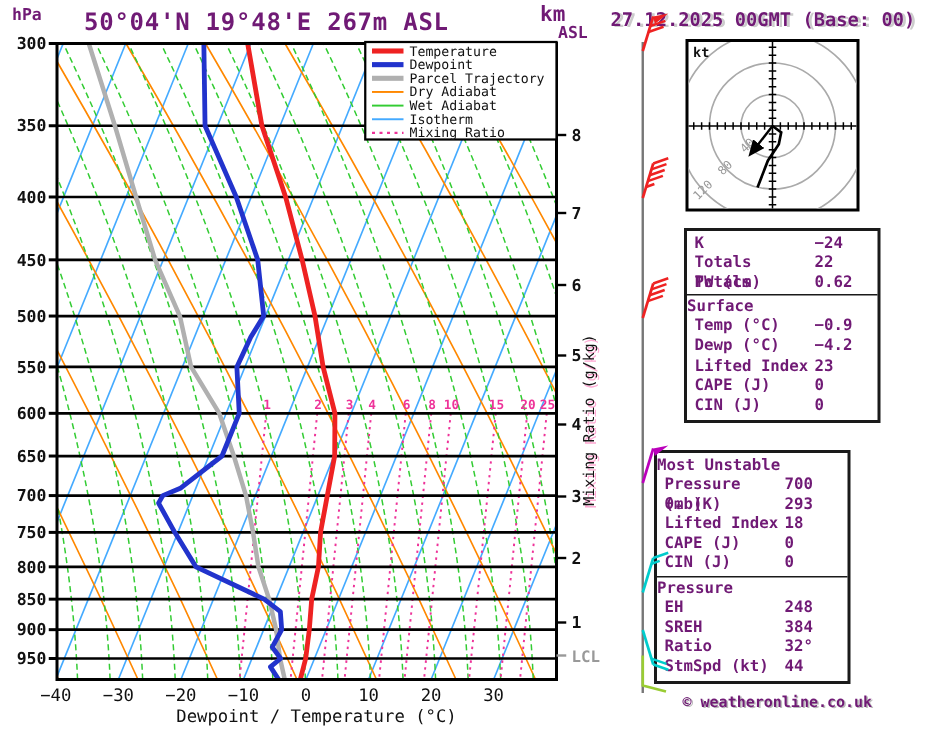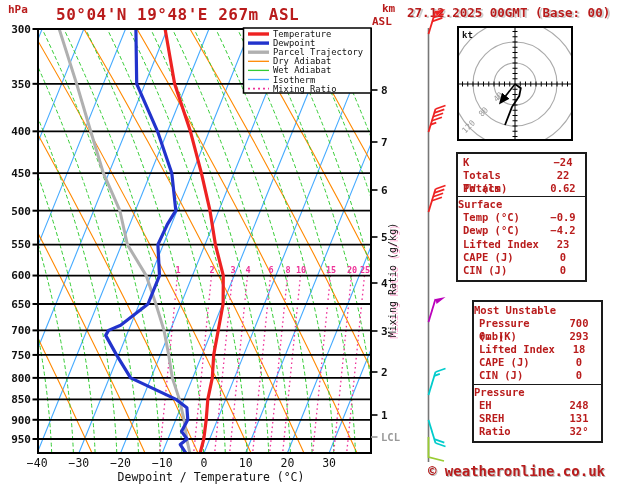--- a/index.html
+++ b/index.html
@@ -1,32 +1,32 @@
 <!DOCTYPE html>
 <html><head>
 <meta charset="utf-8">
 <style>
   html,body{margin:0;padding:0;background:#fff;}
   .stage{position:relative;width:629px;height:486px;background:#fff;overflow:hidden;
-         font-family:"DejaVu Sans Mono","DejaVu Sans",monospace;color:#b91c1c;}
+         font-family:"DejaVu Sans Mono","DejaVu Sans",monospace;color:#701a75;}
   .lbl{position:absolute;white-space:nowrap;font-weight:bold;}
   #station-title{left:56px;top:5px;font-size:16px;letter-spacing:.5px;}
   #datetime{left:407px;top:5px;font-size:12.5px;text-shadow:2px 1px 0 #ccc;}
   #hpa-unit{left:8px;top:3px;font-size:11px;}
-  #km-unit{left:382px;top:2px;font-size:11px;}
+  #km-unit{left:360px;top:2px;font-size:14px;}
   #asl-unit{left:372px;top:15px;font-size:11px;}
-  #copyright{left:428px;top:463px;font-size:14px;text-shadow:1px 1px 0 #bbb;}
+  #copyright{left:455px;top:463px;font-size:10px;text-shadow:1px 1px 0 #bbb;}
   svg{position:absolute;left:0;top:0;pointer-events:none;}
   .stats-box{position:absolute;width:127px;border:2px solid #1a1a1a;background:#fff;
              font-size:10.5px;font-weight:bold;padding:2px 0 3px 0;}
   #stats-box-1{left:456px;top:152px;}
-  #stats-box-2{left:472px;top:300px;}
+  #stats-box-2{left:436px;top:300px;}
   .srow{display:flex;height:13.1px;line-height:13.3px;padding:0 2px 0 5px;}
   .slabel{flex:1;}
-  .sval{width:40px;text-align:center;}
+  .sval{width:40px;text-align:left;}
   .shead{text-align:left;height:13.1px;line-height:13.3px;}
   .sep{border-top:1.5px solid #1a1a1a;margin:1px 0;}
 </style>
 </head>
 <body>
 
 <div class="stage">
 
   <div class="lbl" id="hpa-unit">hPa</div>
   <div class="lbl" id="station-title">50°04'N 19°48'E 267m ASL</div>
@@ -101,25 +101,29 @@
       </div>
     <div class="sep"></div>
     <div class="shead">Pressure</div>
     <div id="rows-hodo">
         <div class="srow">
           <span class="slabel">EH</span>
           <span class="sval">248</span>
         </div>
         <div class="srow">
           <span class="slabel">SREH</span>
-          <span class="sval">131</span>
+          <span class="sval">384</span>
         </div>
         <div class="srow">
           <span class="slabel">Ratio</span>
           <span class="sval">32°</span>
+        </div>
+        <div class="srow">
+          <span class="slabel">StmSpd (kt)</span>
+          <span class="sval">44</span>
         </div>
       </div>
   </div>
 
   <div class="lbl" id="copyright">© weatheronline.co.uk</div>
 
   <svg id="chart-svg" width="629" height="486" viewBox="0 0 629 486">
       <clipPath id="plotclip">
         <rect x="38" y="29" width="333" height="424"></rect>
       </clipPath>

